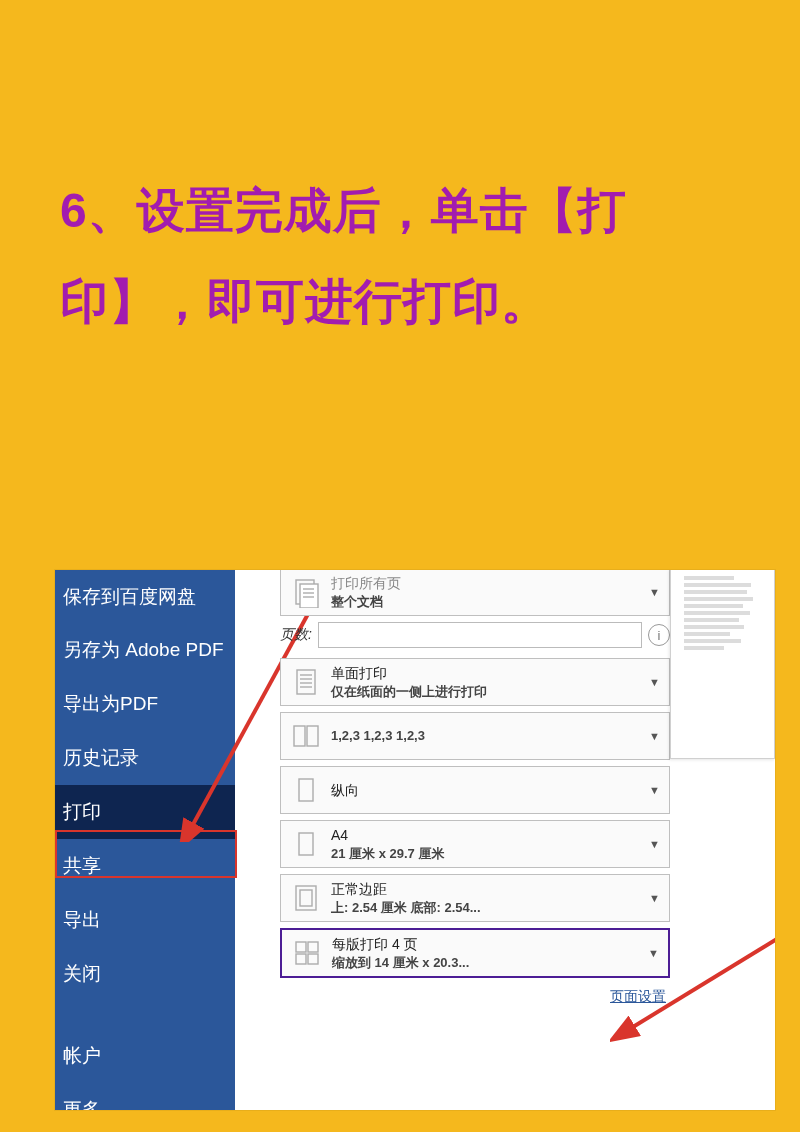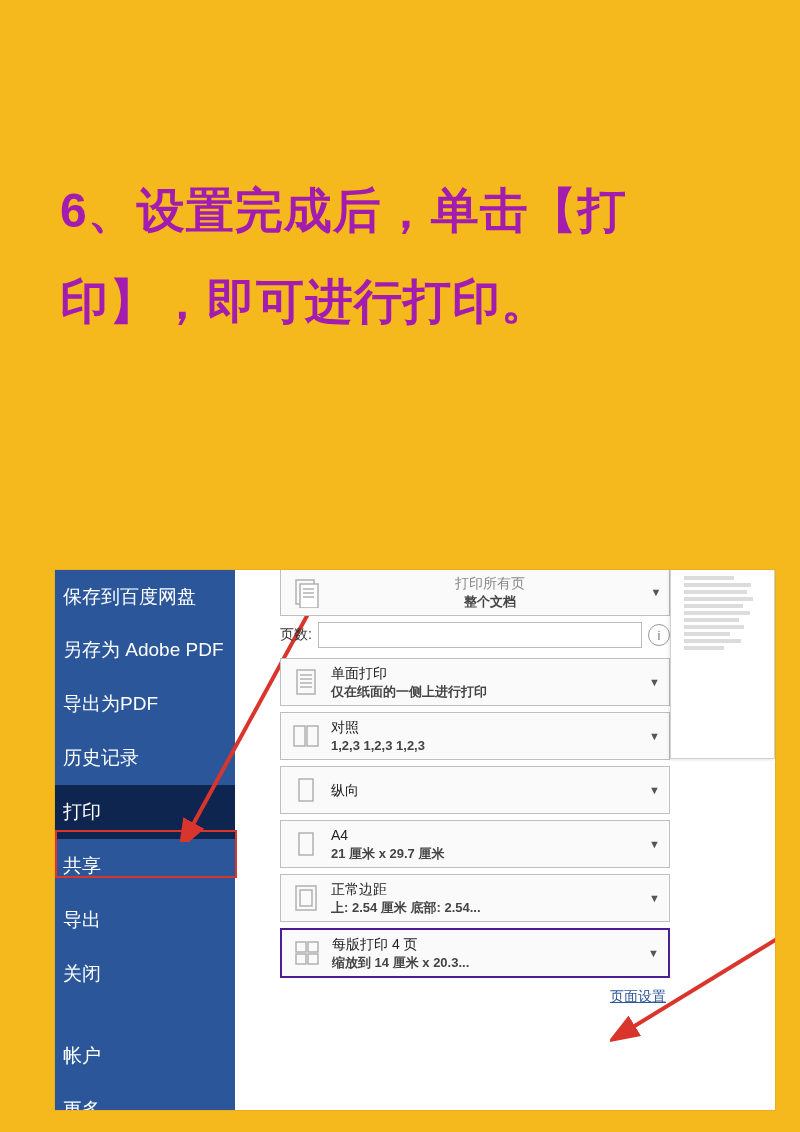--- a/index.html
+++ b/index.html
@@ -65,21 +65,21 @@
   .opt {
     border: 1px solid #bfbfbf;
     background: #fafafa;
     margin-bottom: 6px;
     display: flex;
     align-items: center;
     padding: 4px 6px;
     position: relative;
     cursor: pointer;
   }
-  .opt.first { border-top: none; margin-top: -1px; text-align: center; }
+  .opt.first { border-top: none; margin-top: -1px; }
   .opt .icon {
     width: 38px; height: 38px;
     flex: 0 0 38px;
     display: flex;
     align-items: center;
     justify-content: center;
     color: #999;
   }
   .opt .texts {
     flex: 1;
@@ -101,21 +101,21 @@
   .opt.highlighted {
     border: 2px solid #4c1d95;
   }
   .pages-row {
     display: flex;
     align-items: center;
     margin: 4px 0 10px 0;
     font-size: 14px;
     color: #333;
   }
-  .pages-row label { margin-right: 6px; }
+  .pages-row label { margin-right: 6px; font-style: italic; }
   .pages-input {
     flex: 1;
     height: 26px;
     border: 1px solid #bbb;
     background: #fff;
     padding: 0 6px;
   }
   .pages-info {
     width: 22px; height: 22px;
     border-radius: 50%;
@@ -249,21 +249,20 @@
     </div>
 
     <div class="opt">
       <div class="icon">
         <svg class="icon-svg" viewBox="0 0 32 32">
             <rect x="4" y="6" width="11" height="20"></rect>
             <rect x="17" y="6" width="11" height="20"></rect>
           </svg>
       </div>
       <div class="texts">
-        <div>对照</div>
         <div class="sub">1,2,3    1,2,3    1,2,3</div>
       </div>
       <div class="chev">▼</div>
     </div>
 
     <div class="opt">
       <div class="icon">
         <svg class="icon-svg" viewBox="0 0 32 32">
             <rect x="9" y="5" width="14" height="22"></rect>
           </svg>

